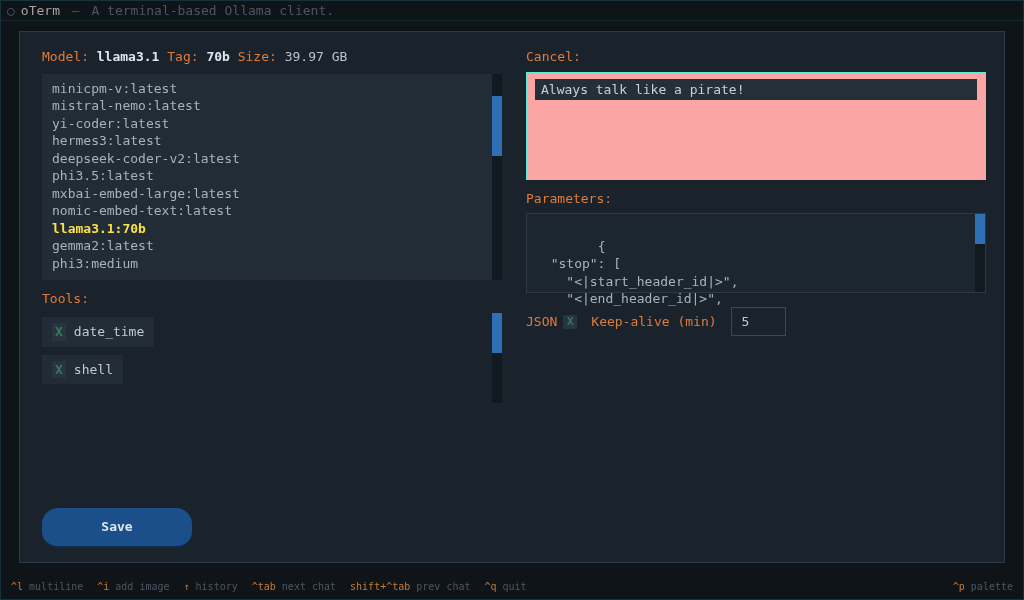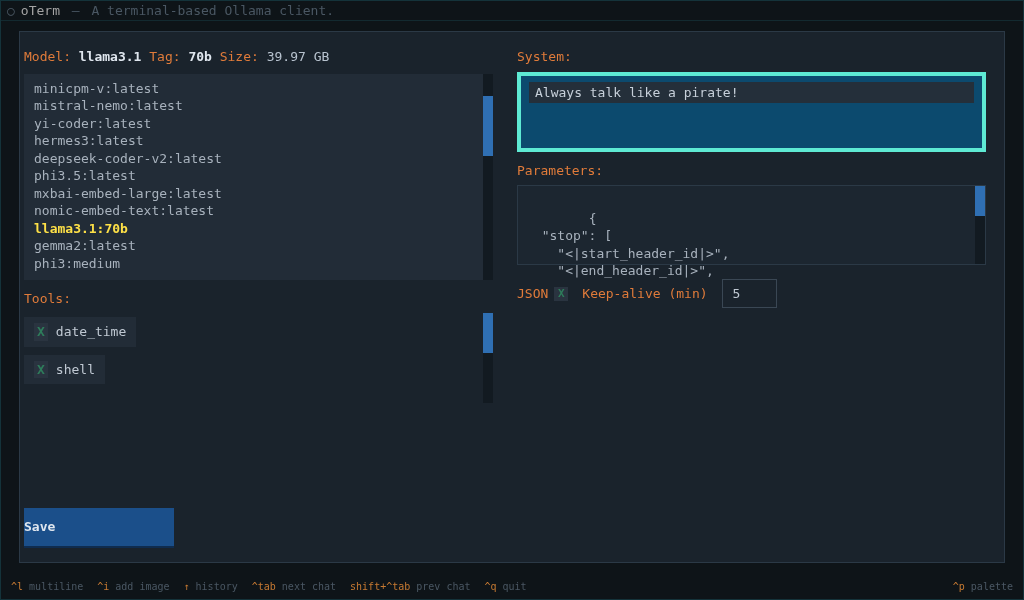--- a/index.html
+++ b/index.html
@@ -29,21 +29,21 @@
   .titlebar .title { flex: 0 0 auto; margin: 0 auto; }
   .titlebar .tname { color: #a3a3a3; }
   .titlebar .dash { color: #4a5763; margin: 0 4px; }
   .titlebar .subtitle { color: #4a5763; }
 
   .panel {
     position: absolute;
     left: 18px; right: 18px; top: 30px; bottom: 36px;
     border: 1px solid #2b3946;
     background: #1a232c;
-    padding: 16px 18px 14px 4px;
+    padding: 16px 18px 14px 22px;
     display: flex;
     gap: 24px;
   }
   .col { flex: 1 1 0; display: flex; flex-direction: column; }
 
   .labelline { margin-bottom: 8px; }
   .lbl { color: #e07b3a; }
   .val { color: #b8c3cf; }
   .valb { color: #dfe6ee; font-weight: bold; }
 
@@ -76,35 +76,36 @@
     padding: 6px 10px;
     margin: 4px 0;
     width: auto;
   }
   .toolchip .x { color: #2e7d5b; font-weight: bold; margin-right: 8px; background:#2a3440; padding:0 3px;}
   .toolchip .t { color: #c0c9d3; }
 
   .btnrow { margin-top: auto; display: flex; gap: 0; }
   .btn {
     flex: 0 0 150px;
-    text-align: left;
+    text-align: center;
     padding: 10px 0;
     font-weight: bold;
     background: #1e2833;
     border-bottom: 2px solid #a3a3a3;
     color: #dfe6ee;
+    border-radius: 16px;
   }
   .btn.primary { background: #1b4f8a; border-bottom-color: #0f2c4f; }
 
   
   .sysbox {
-    border: 4px solid #5eead4;
-    background: #0c4a6e;
+    border: 1px solid #5eead4;
+    background: #fca5a5;
     padding: 6px 8px;
-    height: 80px;
+    height: 108px;
     position: relative;
   }
   .sysbox .sline {
     background: #242f3a;
     padding: 2px 6px;
     color: #c7d0da;
     display: block;
   }
   .parambox {
     border: 1px solid #2b3946;
@@ -205,21 +206,21 @@
         </div>
       </div>
 
       <div class="btnrow">
         <div class="btn primary">Save</div>
       </div>
     </div>
 
     <div class="col">
 
-      <div class="section-lbl" style="margin-top:0">System:</div>
+      <div class="section-lbl" style="margin-top:0">Cancel:</div>
       <div class="sysbox">
         <span class="sline">Always talk like a pirate!</span>
       </div>
 
       <div class="section-lbl">Parameters:</div>
       <div class="parambox">
         <span>{
   "stop": [
     "&lt;|start_header_id|&gt;",
     "&lt;|end_header_id|&gt;",</span>

